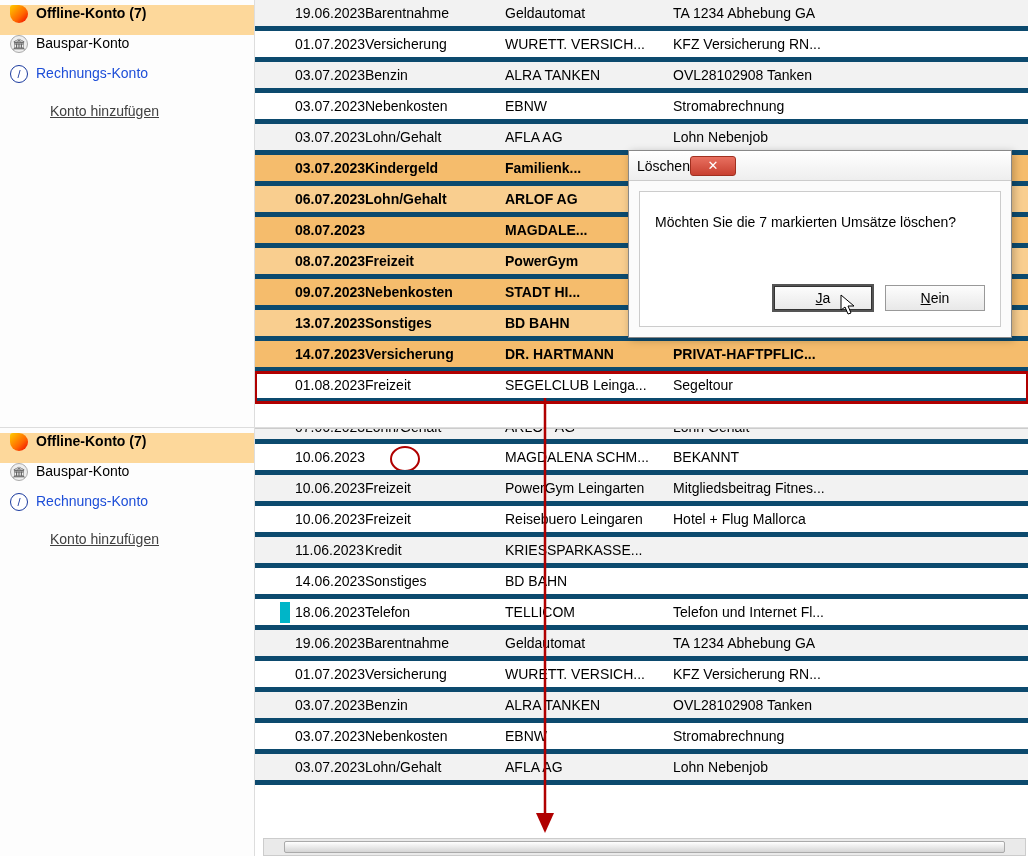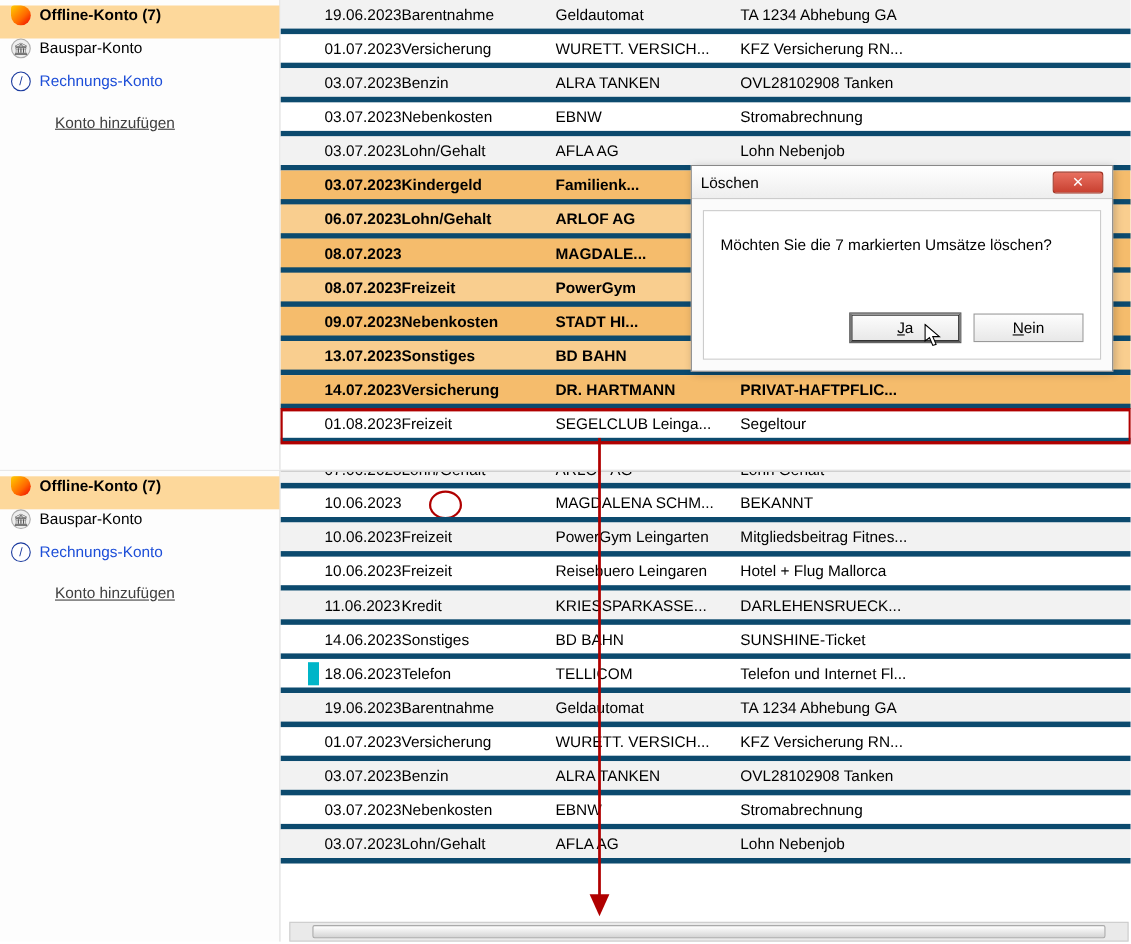--- a/index.html
+++ b/index.html
@@ -24,21 +24,21 @@
 .trow.marked{outline:3px solid #b00000;outline-offset:-2px;font-weight:normal;background:#fff}
 .marker{width:10px;height:21px;margin-left:25px}
 .marker.teal{background:#00b5c8}
 .c-date{width:110px;padding-left:40px}
 .c-cat{width:140px}
 .c-payee{width:168px;overflow:hidden;white-space:nowrap}
 .c-desc{flex:1;overflow:hidden;white-space:nowrap;padding-right:10px}
 .cut-top .trow:first-child{height:16px;border-top:1px solid #ccc;overflow:hidden}
 .cut-top .trow:first-child>div{margin-top:-14px}
 .dialog{position:absolute;left:628px;top:150px;width:384px;height:188px;background:#fbfbfb;border:1px solid #888;box-shadow:2px 2px 8px rgba(0,0,0,0.25);z-index:10}
-.dlg-title{height:30px;background:linear-gradient(#fff,#eee);border-bottom:1px solid #ccc;display:flex;align-items:center;padding:0 8px;justify-content:space-between}
+.dlg-title{height:30px;background:linear-gradient(#fff,#eee);border-bottom:1px solid #ccc;display:flex;align-items:center;padding:0 8px;justify-content:flex-start}
 .dlg-close{width:46px;height:20px;background:linear-gradient(#e87060,#c84030);border:1px solid #a03020;border-radius:3px;color:#fff;text-align:center;line-height:17px;cursor:pointer;font-size:13px}
 .dlg-body{position:absolute;left:10px;top:40px;right:10px;bottom:10px;border:1px solid #ccc;background:#fff;padding:22px 15px}
 .dlg-msg{margin-bottom:24px}
 .dlg-btns{position:absolute;bottom:15px;right:15px;display:flex;gap:12px}
 .dlg-btn{width:100px;height:26px;background:linear-gradient(#fdfdfd,#e8e8e8);border:1px solid #999;cursor:pointer;text-align:center;line-height:24px}
 .dlg-btn.focus{outline:1px solid #555;border:1px solid #555;box-shadow:inset 0 0 0 1px #333}
 .underline{text-decoration:underline}
 .cursor{position:absolute;left:840px;top:294px;z-index:20;pointer-events:none}
 .circle{position:absolute;left:390px;top:18px;width:30px;height:26px;border:2px solid #b00000;border-radius:50%}
 .arrow-svg{position:absolute;left:530px;top:398px;z-index:5;pointer-events:none}
@@ -193,28 +193,26 @@
           <div class="c-date">10.06.2023</div>
           <div class="c-cat">Freizeit</div>
           <div class="c-payee">Reisebuero Leingaren</div>
           <div class="c-desc">Hotel + Flug Mallorca</div>
         </div>
         <div class="trow alt">
           <div class="marker" style="margin-right: -35px;"></div>
           <div class="c-date">11.06.2023</div>
           <div class="c-cat">Kredit</div>
           <div class="c-payee">KRIESSPARKASSE...</div>
-          <div class="c-desc">DARLEHENSRUECK...</div>
         </div>
         <div class="trow">
           <div class="marker" style="margin-right: -35px;"></div>
           <div class="c-date">14.06.2023</div>
           <div class="c-cat">Sonstiges</div>
           <div class="c-payee">BD BAHN</div>
-          <div class="c-desc">SUNSHINE-Ticket</div>
         </div>
         <div class="trow">
           <div class="marker teal" style="margin-right: -35px;"></div>
           <div class="c-date">18.06.2023</div>
           <div class="c-cat">Telefon</div>
           <div class="c-payee">TELLICOM</div>
           <div class="c-desc">Telefon und Internet Fl...</div>
         </div>
         <div class="trow alt">
           <div class="marker" style="margin-right: -35px;"></div>

